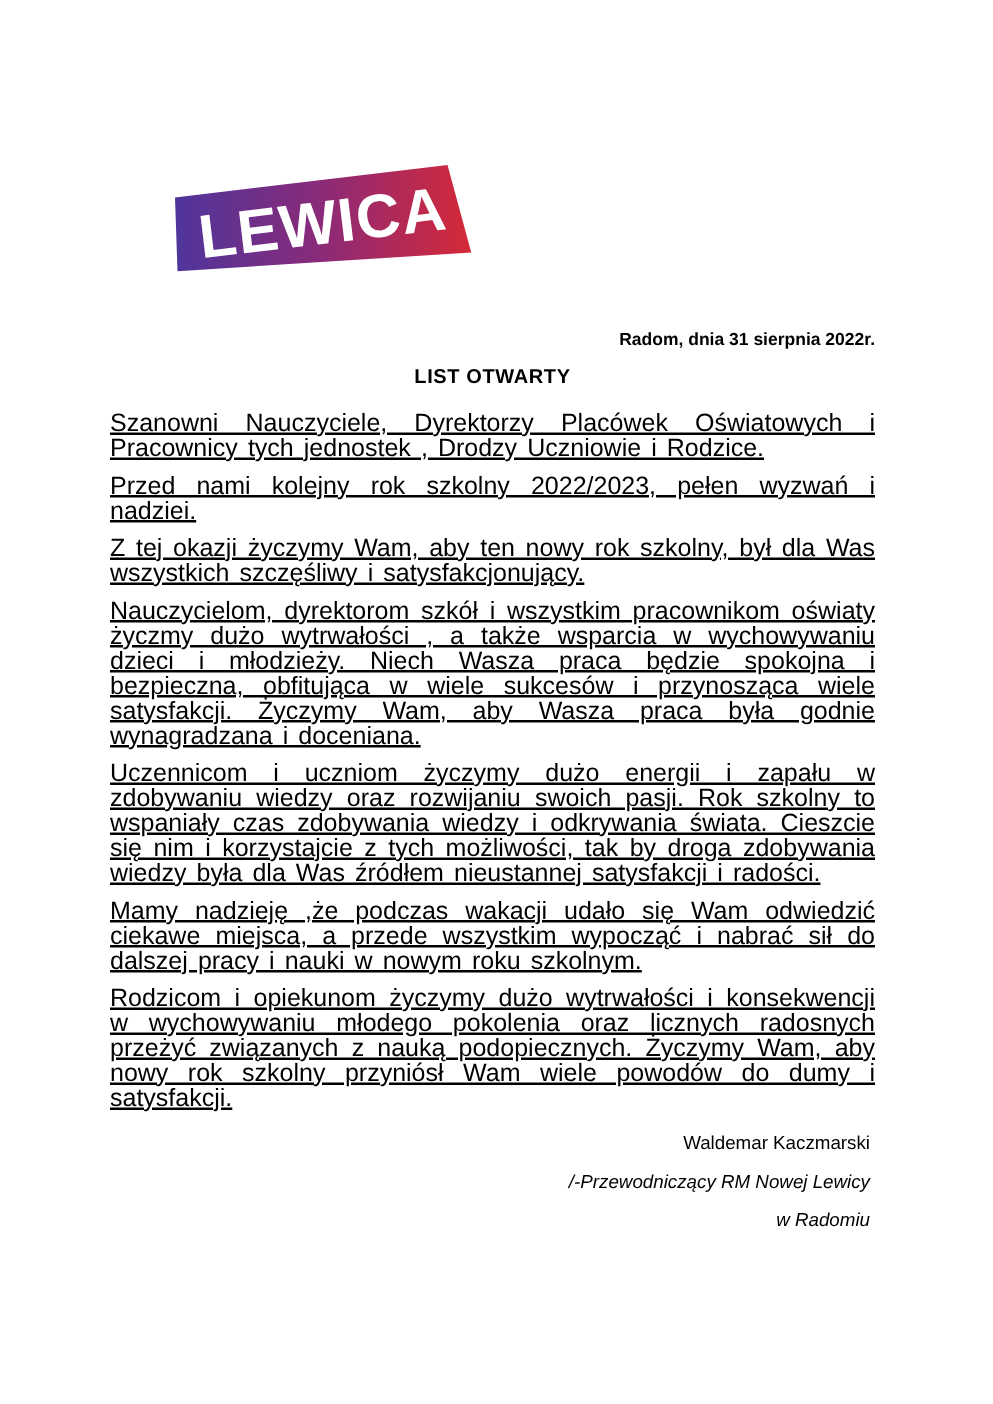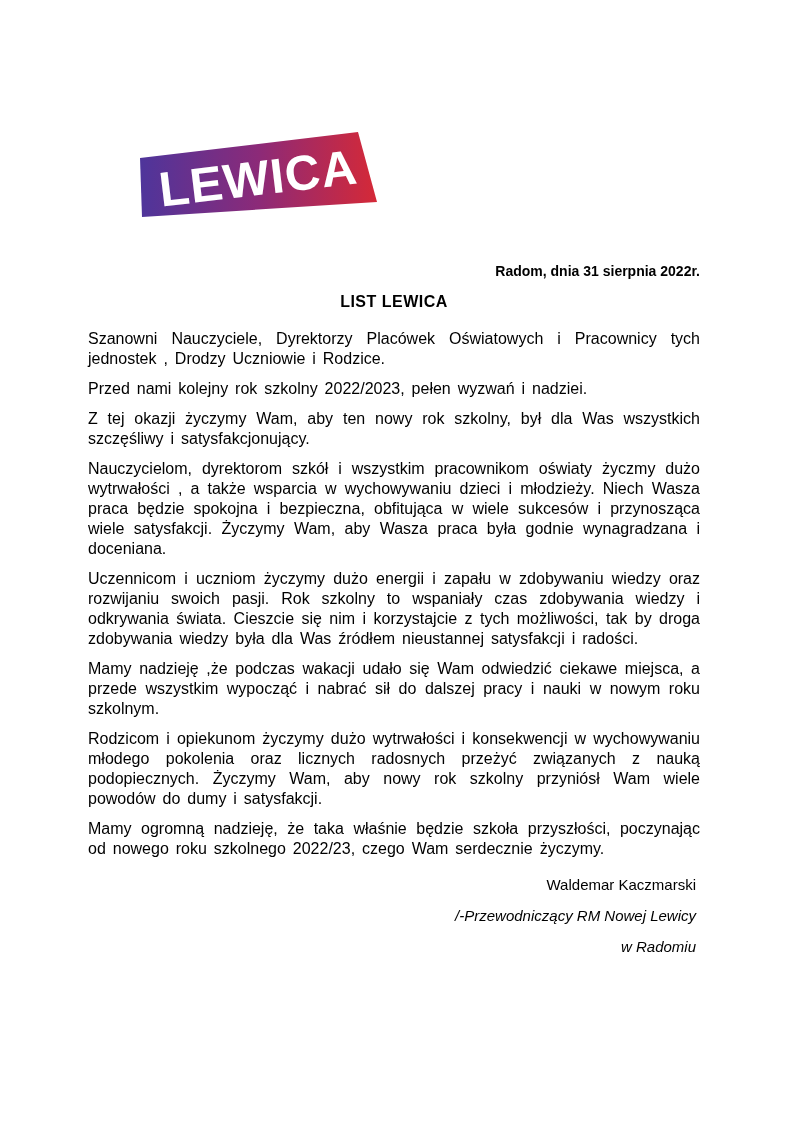--- a/index.html
+++ b/index.html
@@ -50,24 +50,25 @@
   .title {
     margin: 12px 0 18px 0;
     font-size: 16px;
     line-height: 19px;
     font-weight: bold;
     text-align: center;
     letter-spacing: 0.5px;
   }
   p.para {
     margin: 0 0 10px 0;
-    font-size: 16px;
+    font-size: 20px;
     line-height: 20px;
     text-align: justify;
     word-spacing: 2.5px;
+    text-decoration: underline;
   }
   .signature {
     margin: 6px 0 0 352px;
     width: 256px;
     text-align: right;
   }
   .signature p {
     margin: 0;
     font-size: 15px;
     line-height: 31px;
@@ -91,30 +92,29 @@
           <stop offset="100%" stop-color="#d52937"></stop>
         </linearGradient>
       </defs>
       <polygon points="5,33 223,7 242,77 7,92" fill="url(#lgrad)"></polygon>
       <text x="123" y="70" text-anchor="middle" transform="rotate(-6.8 123 52)" class="logo-text">LEWICA</text>
     </svg>
   </div>
 
   <div class="content">
     <p class="dateline">Radom, dnia 31 sierpnia 2022r.</p>
-    <h1 class="title">LIST LEWICA</h1>
+    <h1 class="title">LIST OTWARTY</h1>
 
     <p class="para">Szanowni Nauczyciele, Dyrektorzy Placówek Oświatowych i Pracownicy tych jednostek , Drodzy Uczniowie i Rodzice.</p>
     <p class="para">Przed nami kolejny rok szkolny 2022/2023, pełen wyzwań i nadziei.</p>
     <p class="para">Z tej okazji życzymy Wam, aby ten nowy rok szkolny, był dla Was wszystkich szczęśliwy i satysfakcjonujący.</p>
     <p class="para">Nauczycielom, dyrektorom szkół i wszystkim pracownikom oświaty życzmy dużo wytrwałości , a także wsparcia w wychowywaniu dzieci i młodzieży. Niech Wasza praca będzie spokojna i bezpieczna, obfitująca w wiele sukcesów i przynosząca wiele satysfakcji. Życzymy Wam, aby Wasza praca była godnie wynagradzana i doceniana.</p>
     <p class="para">Uczennicom i uczniom życzymy dużo energii i zapału w zdobywaniu wiedzy oraz rozwijaniu swoich pasji. Rok szkolny to wspaniały czas zdobywania wiedzy i odkrywania świata. Cieszcie się nim i korzystajcie z tych możliwości, tak by droga zdobywania wiedzy była dla Was źródłem nieustannej satysfakcji i radości.</p>
     <p class="para">Mamy nadzieję ,że podczas wakacji udało się Wam odwiedzić ciekawe miejsca, a przede wszystkim wypocząć i nabrać sił do dalszej pracy i nauki w nowym roku szkolnym.</p>
     <p class="para">Rodzicom i opiekunom życzymy dużo wytrwałości i konsekwencji w wychowywaniu młodego pokolenia oraz licznych radosnych przeżyć związanych z nauką podopiecznych. Życzymy Wam, aby nowy rok szkolny przyniósł Wam wiele powodów do dumy i satysfakcji.</p>
-    <p class="para">Mamy ogromną nadzieję, że taka właśnie będzie szkoła przyszłości, poczynając od nowego roku szkolnego 2022/23, czego Wam serdecznie życzymy.</p>
 
     <div class="signature">
       <p class="sig-name">Waldemar Kaczmarski</p>
       <p class="sig-role">/-Przewodniczący RM Nowej Lewicy</p>
       <p class="sig-place">w Radomiu</p>
     </div>
   </div>
 
 </div>
 

